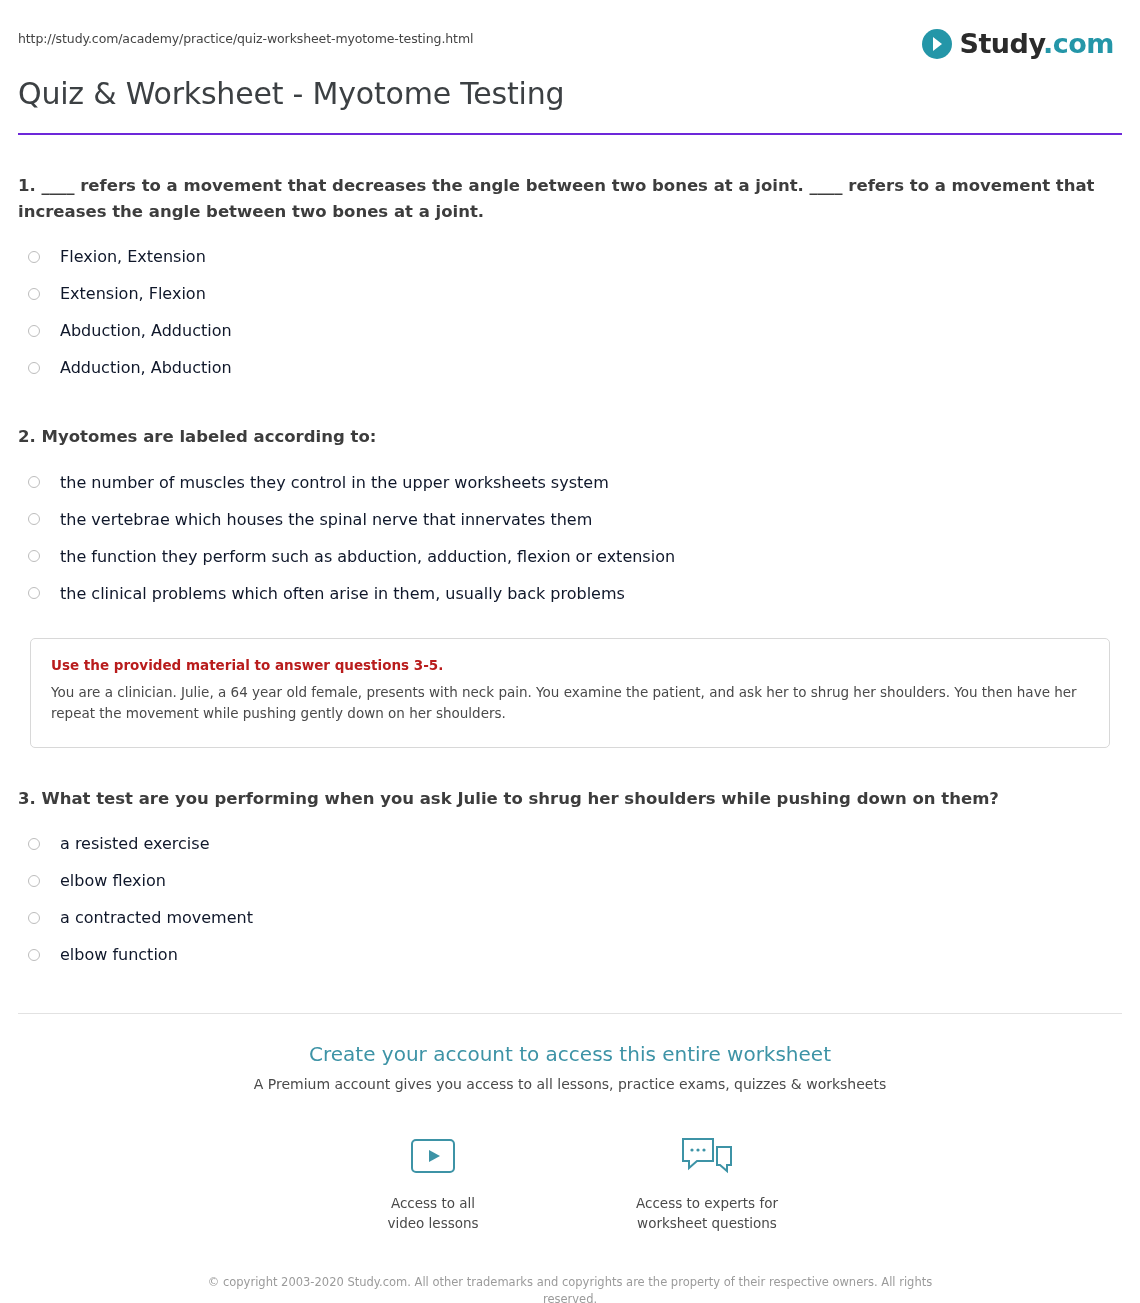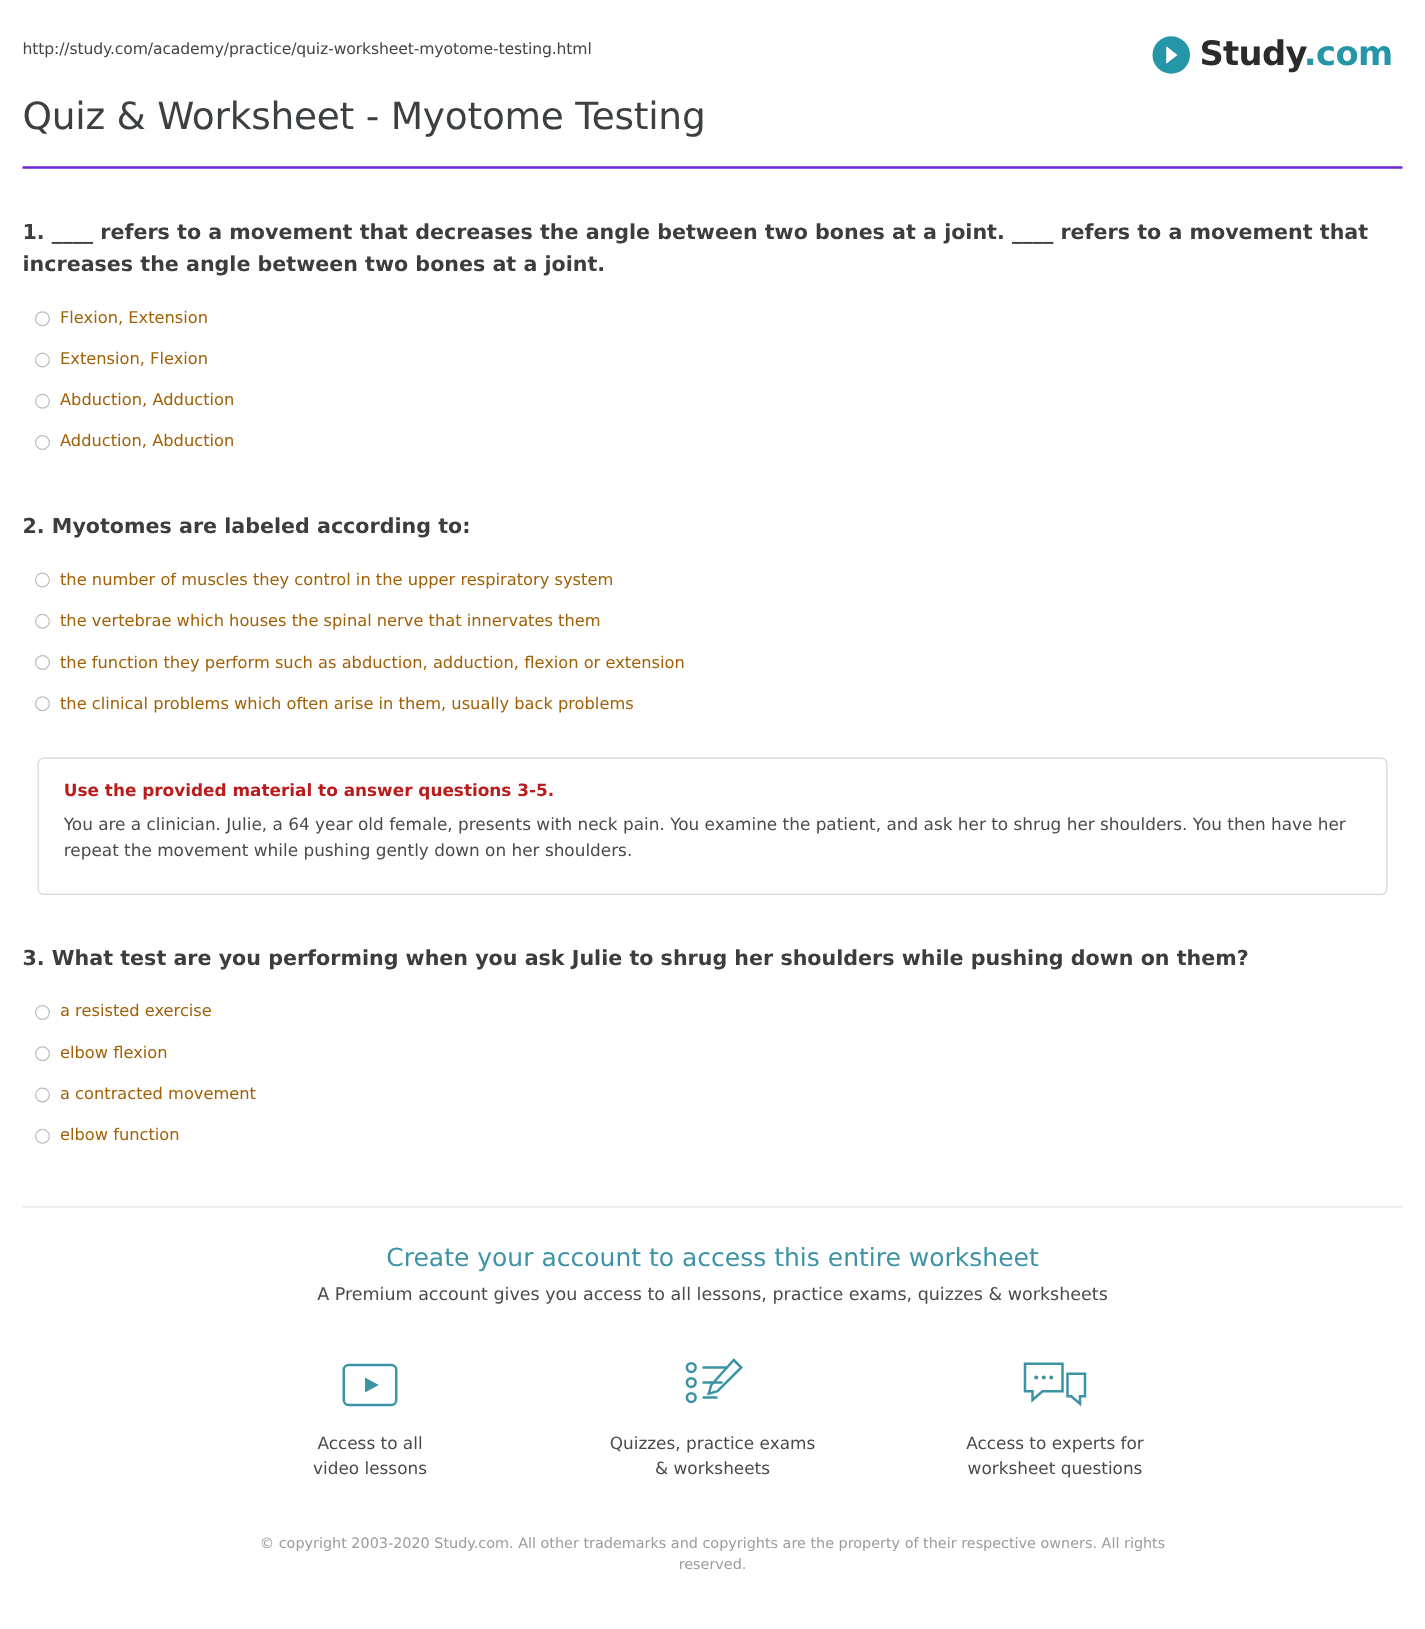--- a/index.html
+++ b/index.html
@@ -81,24 +81,24 @@
     font-size: 16.5px;
     font-weight: bold;
     color: #3d3d3d;
     line-height: 1.55;
     margin: 12px 0 14px 0;
   }
   .options { margin: 0; padding: 0; list-style: none; }
   .option {
     display: flex;
     align-items: center;
-    gap: 8px;
+    gap: 20px;
     padding: 9px 0 9px 10px;
-    font-size: 13px;
-    color: #a16207;
+    font-size: 16px;
+    color: #0f172a;
   }
   .radio {
     width: 12px;
     height: 12px;
     border-radius: 50%;
     border: 1px solid #bdbdbd;
     background: #fff;
     flex: 0 0 auto;
     display: inline-block;
   }
@@ -206,21 +206,21 @@
         <span>Adduction, Abduction</span>
       </li>
     </ul>
   </div>
 
   <div class="question-block">
     <p class="q-text">2. Myotomes are labeled according to:</p>
     <ul class="options">
       <li class="option">
         <span class="radio"></span>
-        <span>the number of muscles they control in the upper respiratory system</span>
+        <span>the number of muscles they control in the upper worksheets system</span>
       </li>
       <li class="option">
         <span class="radio"></span>
         <span>the vertebrae which houses the spinal nerve that innervates them</span>
       </li>
       <li class="option">
         <span class="radio"></span>
         <span>the function they perform such as abduction, adduction, flexion or extension</span>
       </li>
       <li class="option">
@@ -266,35 +266,20 @@
         <div class="feature-icon">
           <svg width="52" height="46" viewBox="0 0 52 46" fill="none" stroke="#3d93a6" stroke-width="2">
             <rect x="5" y="7" width="42" height="32" rx="4"></rect>
             <polygon points="22,17 33,23 22,29" fill="#3d93a6" stroke="none"></polygon>
           </svg>
         </div>
         <div class="feature-label" style="white-space: pre-line;">Access to all
 video lessons</div>
       </div>
 
-      <div class="feature">
-        <div class="feature-icon">
-          <svg width="52" height="48" viewBox="0 0 52 48" fill="none" stroke="#3d93a6" stroke-width="2">
-            <circle cx="9" cy="10" r="3.5"></circle>
-            <circle cx="9" cy="22" r="3.5"></circle>
-            <circle cx="9" cy="34" r="3.5"></circle>
-            <line x1="18" y1="10" x2="38" y2="10"></line>
-            <line x1="18" y1="22" x2="34" y2="22"></line>
-            <line x1="18" y1="34" x2="30" y2="34"></line>
-            <path d="M43 4 L49 10 L30 29 L23 31 L25 24 Z"></path>
-          </svg>
-        </div>
-        <div class="feature-label" style="white-space: pre-line;">Quizzes, practice exams
-&amp; worksheets</div>
-      </div>
 
       <div class="feature">
         <div class="feature-icon">
           <svg width="56" height="46" viewBox="0 0 56 46" fill="none" stroke="#3d93a6" stroke-width="2">
             <path d="M4 6 h30 v22 h-16 l-8 7 v-7 h-6 z"></path>
             <path d="M38 14 h14 v18 h-4 v6 l-7 -6 h-3 z"></path>
             <circle cx="13" cy="17" r="1.6" fill="#3d93a6" stroke="none"></circle>
             <circle cx="19" cy="17" r="1.6" fill="#3d93a6" stroke="none"></circle>
             <circle cx="25" cy="17" r="1.6" fill="#3d93a6" stroke="none"></circle>
           </svg>

